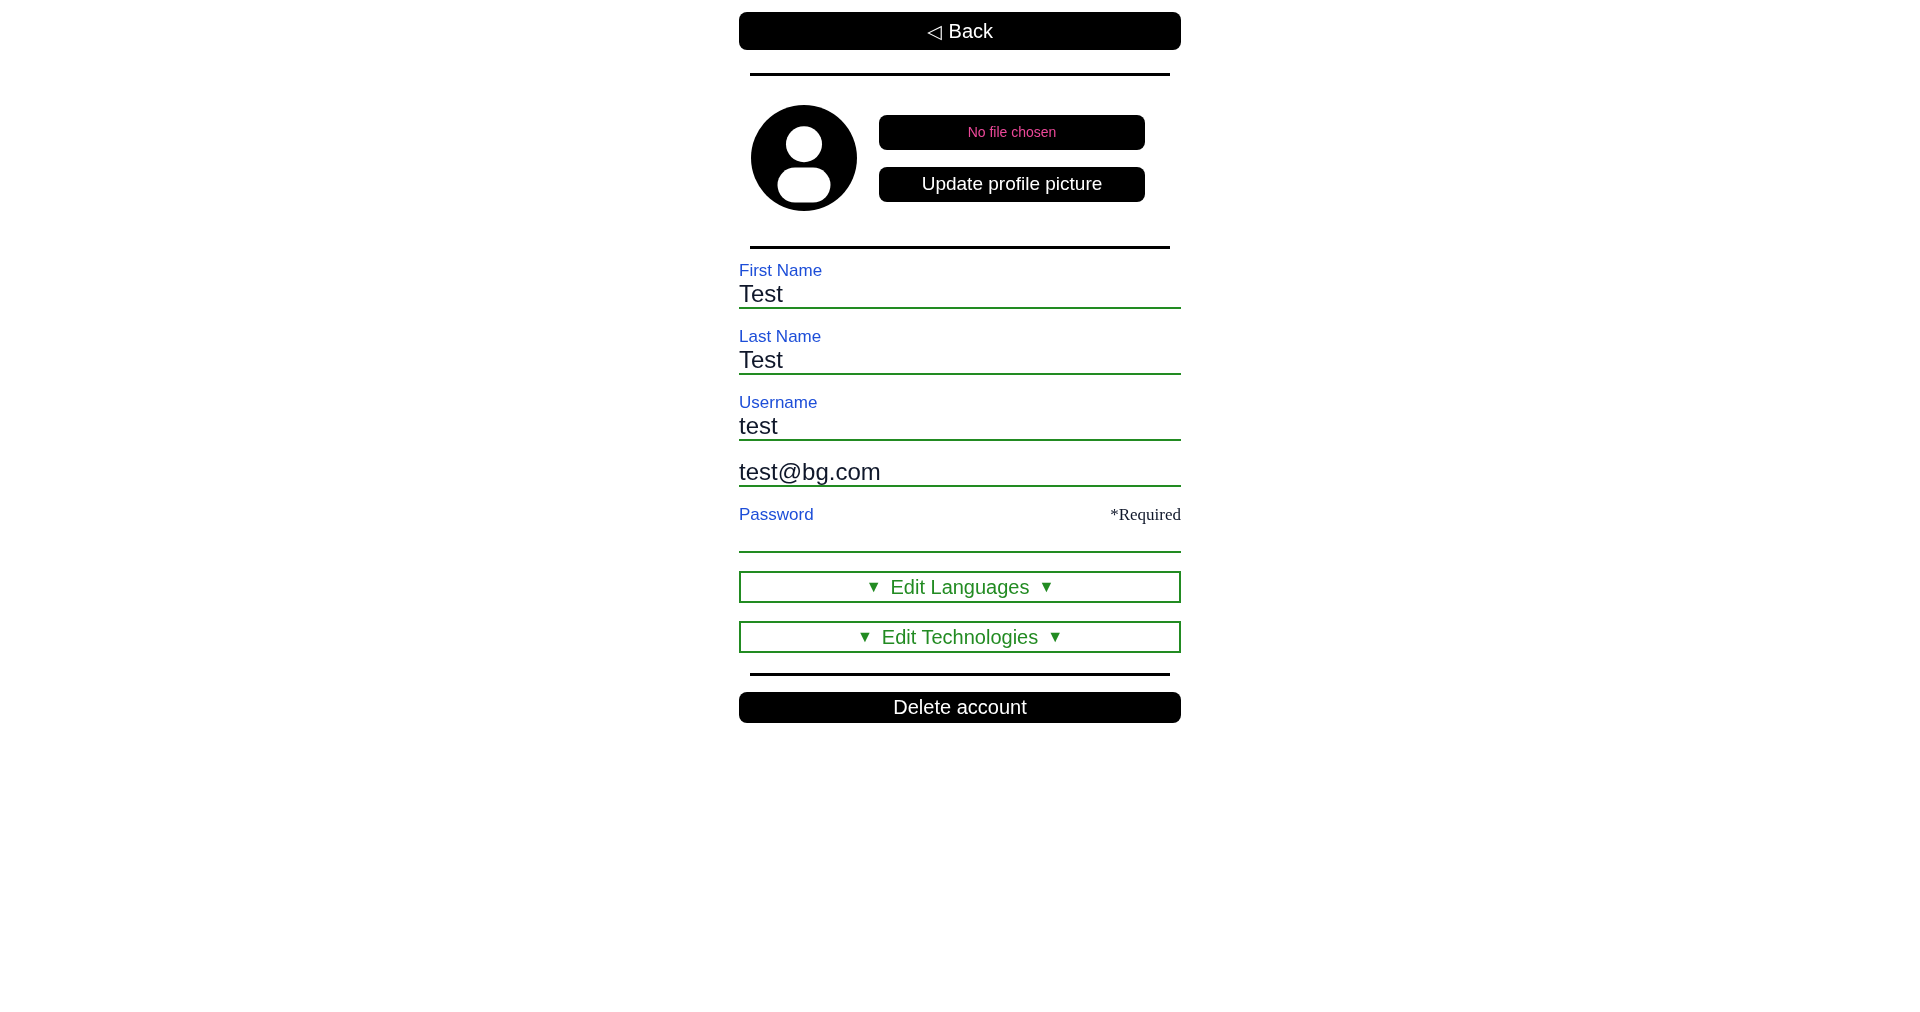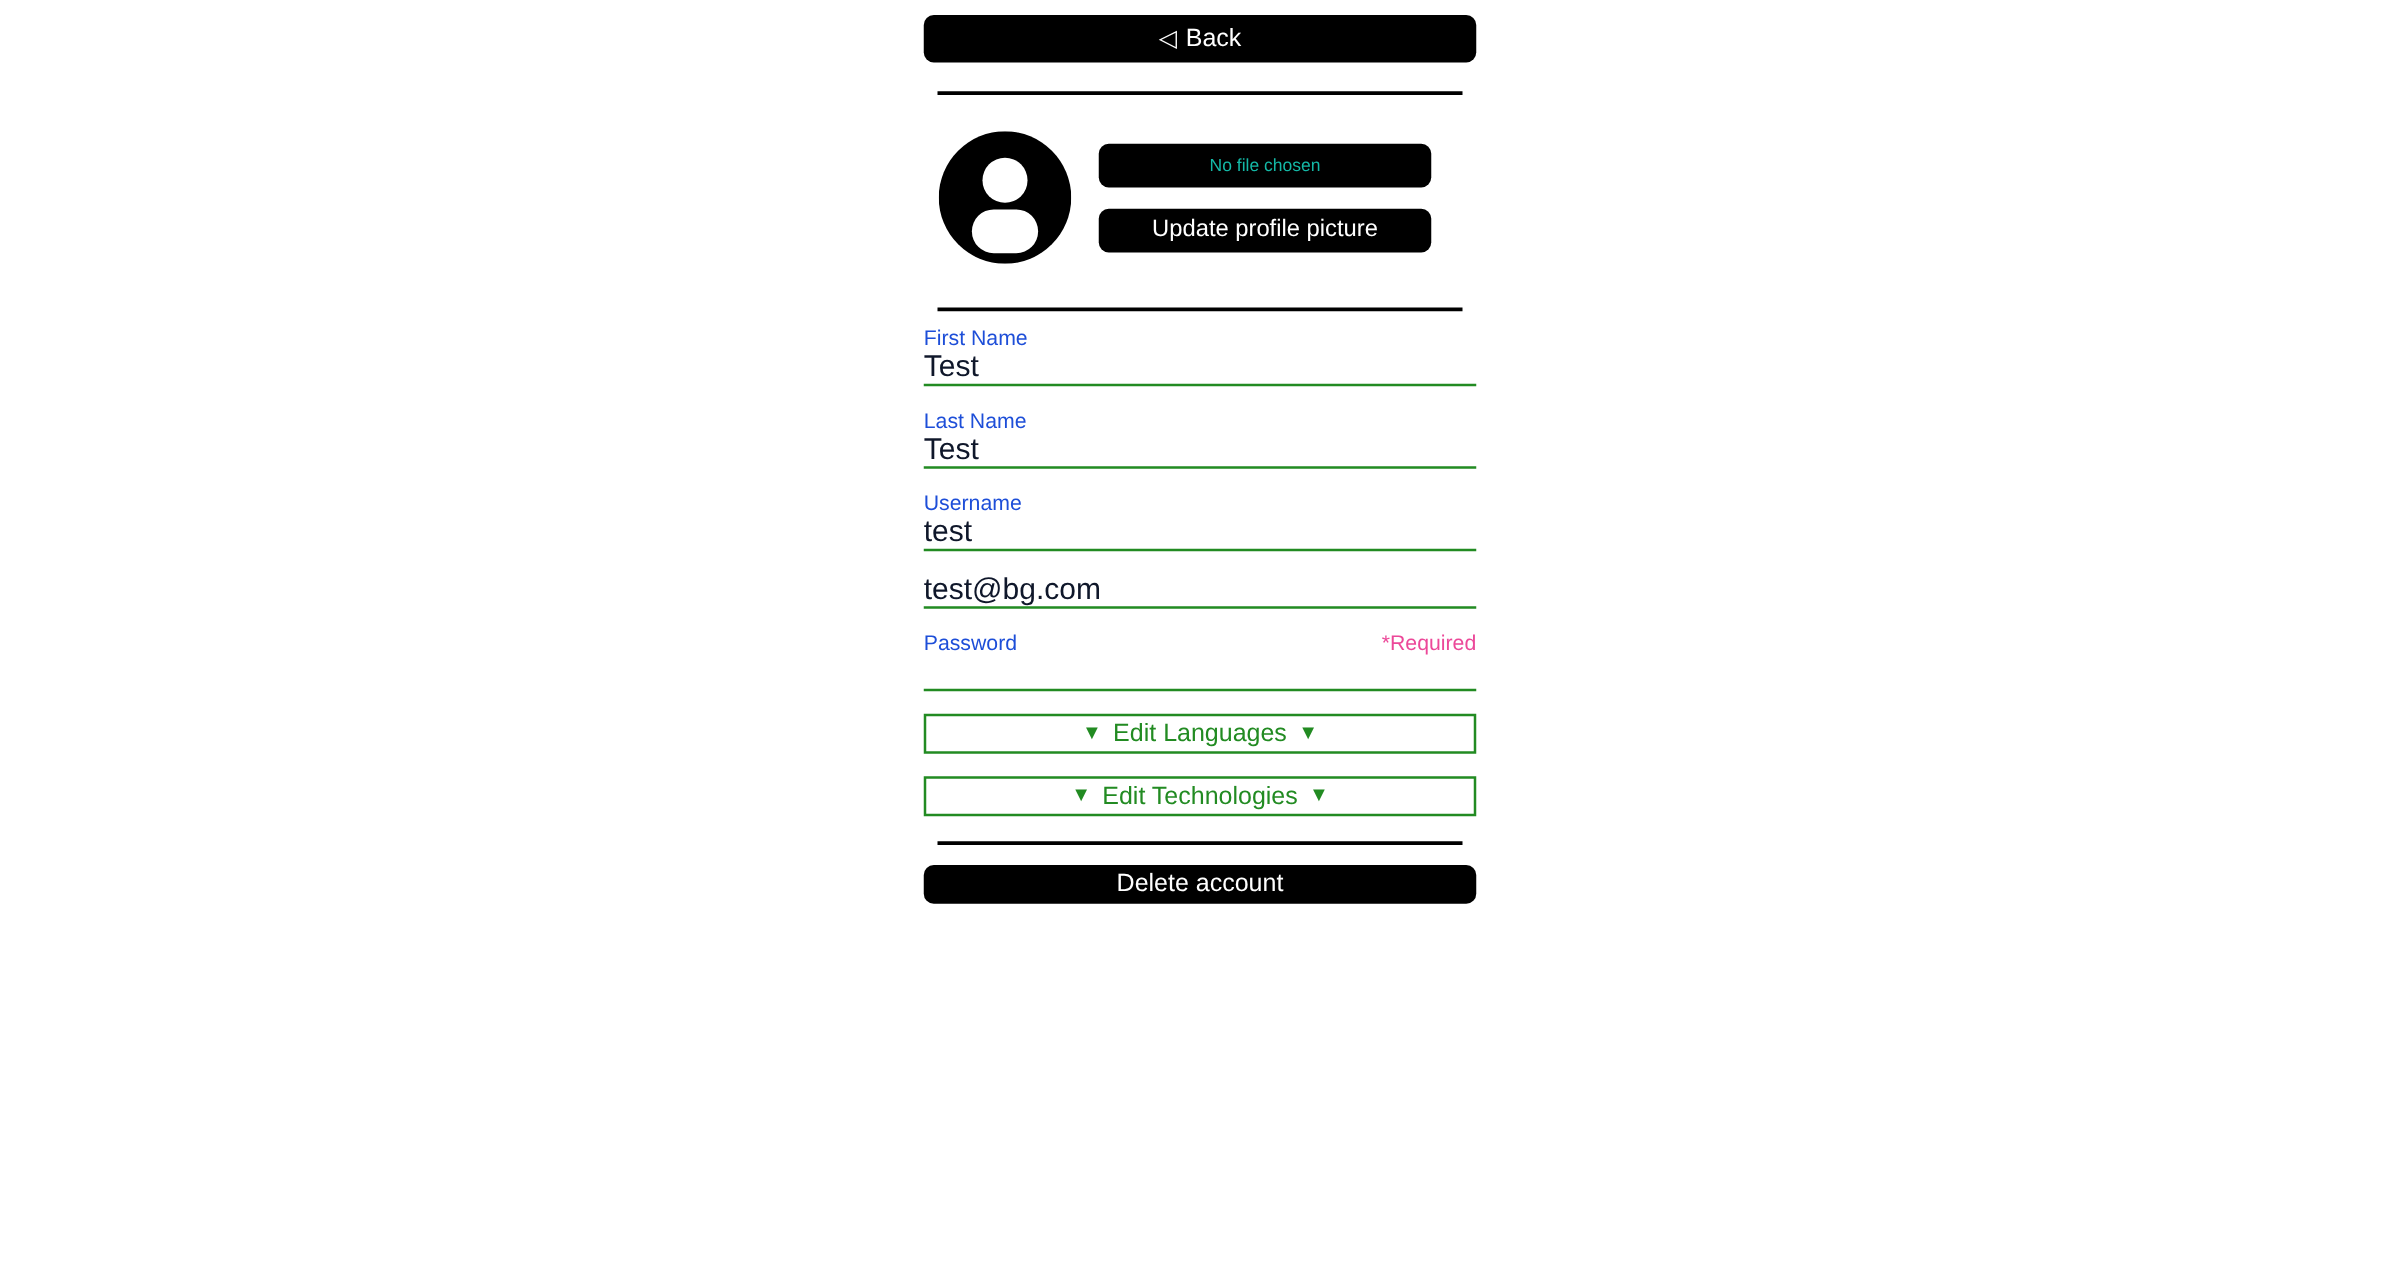--- a/index.html
+++ b/index.html
@@ -54,21 +54,21 @@
   .avatar { width: 106px; height: 106px; display: block; }
   .picture-col {
     width: 266px;
     display: flex;
     flex-direction: column;
     gap: 17px;
   }
   .file-bar {
     height: 35px;
     background: #000000;
-    color: #14b8a6;
+    color: #ec4899;
     border-radius: 8px;
     font-size: 14px;
     display: flex;
     align-items: center;
     justify-content: center;
     cursor: pointer;
   }
   .update-pic-btn {
     height: 35px;
     font-size: 19px;
@@ -83,23 +83,24 @@
     justify-content: space-between;
     align-items: baseline;
     height: 20px;
   }
   .field-label {
     color: #1d4ed8;
     font-size: 17px;
     line-height: 20px;
   }
   .required-note {
-    color: #ec4899;
+    color: #0f172a;
     font-size: 17px;
     line-height: 20px;
+    font-family: Liberation Serif, serif;
   }
   .field input {
     display: block;
     width: 100%;
     border: none;
     border-bottom: 2px solid #228b22;
     outline: none;
     font-family: inherit;
     font-size: 24px;
     color: #0f172a;

